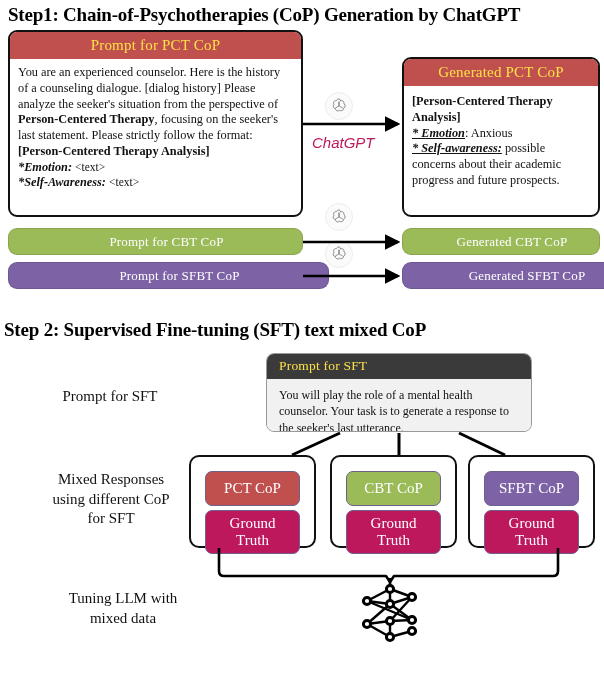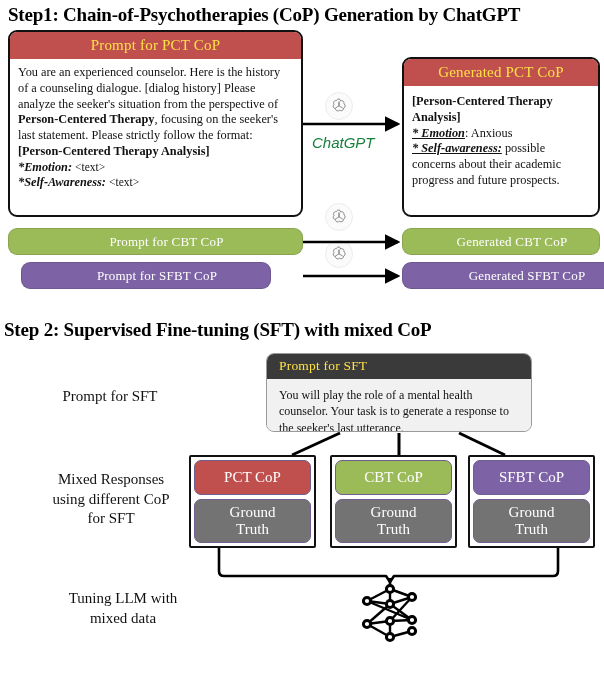--- a/index.html
+++ b/index.html
@@ -91,21 +91,21 @@
     border-radius: 50%;
     background: #fbfbfb;
     border: 1px solid #ececec;
     display: flex; align-items: center; justify-content: center;
   }
   .gpt-label {
     position: absolute;
     font-style: italic;
     font-size: 15px;
     font-family: "Liberation Sans", sans-serif;
-    color: #15803d;
+    color: #be185d;
   }
 
   
   #wires {
     position: absolute;
     left: 0; top: 0;
     width: 604px; height: 674px;
     pointer-events: none;
   }
 
@@ -126,37 +126,37 @@
     line-height: 1.35;
     padding: 8px 12px 8px 12px;
     background: #f1f1f1;
   }
 
   
   .group-box {
     position: absolute;
     box-sizing: border-box;
     border: 2.5px solid #111;
-    border-radius: 2px;
+    border-radius: 10px;
     background: #fff;
-    padding: 3px;
+    padding: 14px;
   }
   .inner-pill {
     box-sizing: border-box;
     border-radius: 7px;
     border: 1px solid #6f5f8e;
     color: #fff;
     display: flex;
     align-items: center;
     justify-content: center;
     text-align: center;
     font-size: 15px;
     line-height: 1.15;
   }
-  .gt-pill { background: #737373; }
+  .gt-pill { background: #be185d; }
 </style>
 </head>
 <body>
 
 <div class="step-title" id="step1-title">Step1: Chain-of-Psychotherapies (CoP) Generation by ChatGPT</div>
 
 <div class="card" id="prompt-pct" style="left:8px; top:30px; width:295px; height:187px;">
   <div class="card-header" style="background:#c0504d;">Prompt for PCT CoP</div>
   <div class="card-body">
     <p><span>You are an experienced counselor. Here is the history of a counseling dialogue. [dialog history] Please analyze the seeker's situation from the perspective of </span><span class="b">Person-Centered Therapy</span><span>, focusing on the seeker's last statement. Please strictly follow the format:</span></p>
@@ -171,21 +171,21 @@
   <div class="card-body" style="padding-top:8px;">
     <p class="b">[Person-Centered Therapy Analysis]</p>
     <p><span class="bi u">* Emotion</span><span>: Anxious</span></p>
     <p><span class="bi u">* Self-awareness:</span><span> possible concerns about their academic progress and future prospects.</span></p>
   </div>
 </div>
 
 <div class="pill" id="prompt-cbt" style="left:8px; top:228px; width:295px; height:27px; background:#9bbb59;">Prompt for CBT CoP</div>
 <div class="pill" id="generated-cbt" style="left:402px; top:228px; width:198px; height:27px; background:#9bbb59;">Generated CBT CoP</div>
 
-<div class="pill" id="prompt-sfbt" style="left:21px; top:262px; width:250px; height:27px; background:#7d63a5;">Prompt for SFBT CoP</div>
+<div class="pill" id="prompt-sfbt" style="left:8px; top:262px; width:321px; height:27px; background:#7d63a5;">Prompt for SFBT CoP</div>
 <div class="pill" id="generated-sfbt" style="left:402px; top:262px; width:228px; height:27px; background:#7d63a5;">Generated SFBT CoP</div>
 
 <div class="gpt-mark" id="gpt-mark-1" style="left:325px; top:92px;">
   <svg width="18" height="18" viewBox="0 0 24 24" aria-hidden="true">
     <path d="M12 2.6c-2.0 0-3.2 1.3-3.5 2.2-1.0-.2-2.4.1-3.2 1.4-.9 1.5-.4 3.0.1 3.7-.7.6-1.4 1.9-.9 3.4.5 1.5 1.9 2.1 2.8 2.2.0 1.0.6 2.4 2.1 2.9 1.5.5 2.8-.2 3.4-.8.7.6 2.1 1.1 3.5.4 1.4-.7 1.7-2.1 1.7-3.1.9-.3 2.1-1.2 2.2-2.8.1-1.6-.9-2.6-1.7-3.0.3-.9.3-2.4-.9-3.4-1.2-1.0-2.6-.8-3.5-.4C13.7 3.3 12.7 2.6 12 2.6z" fill="none" stroke="#6f6f6f" stroke-width="1.1"></path>
     <path d="M12 6.2v5.7l4.9 2.8M12 11.9l-4.9 2.8M12 11.9V6.2" fill="none" stroke="#6f6f6f" stroke-width="1.0"></path>
   </svg>
 </div>
 <div class="gpt-mark" id="gpt-mark-2" style="left:325px; top:203px;">
   <svg width="18" height="18" viewBox="0 0 24 24" aria-hidden="true">
@@ -194,21 +194,21 @@
   </svg>
 </div>
 <div class="gpt-mark" id="gpt-mark-3" style="left:325px; top:240px;">
   <svg width="18" height="18" viewBox="0 0 24 24" aria-hidden="true">
     <path d="M12 2.6c-2.0 0-3.2 1.3-3.5 2.2-1.0-.2-2.4.1-3.2 1.4-.9 1.5-.4 3.0.1 3.7-.7.6-1.4 1.9-.9 3.4.5 1.5 1.9 2.1 2.8 2.2.0 1.0.6 2.4 2.1 2.9 1.5.5 2.8-.2 3.4-.8.7.6 2.1 1.1 3.5.4 1.4-.7 1.7-2.1 1.7-3.1.9-.3 2.1-1.2 2.2-2.8.1-1.6-.9-2.6-1.7-3.0.3-.9.3-2.4-.9-3.4-1.2-1.0-2.6-.8-3.5-.4C13.7 3.3 12.7 2.6 12 2.6z" fill="none" stroke="#6f6f6f" stroke-width="1.1"></path>
     <path d="M12 6.2v5.7l4.9 2.8M12 11.9l-4.9 2.8M12 11.9V6.2" fill="none" stroke="#6f6f6f" stroke-width="1.0"></path>
   </svg>
 </div>
 <div class="gpt-label" id="gpt-text" style="left:312px; top:134px;">ChatGPT</div>
 
-<div class="step-title" id="step2-title">Step 2: Supervised Fine-tuning (SFT) with mixed CoP</div>
+<div class="step-title" id="step2-title">Step 2: Supervised Fine-tuning (SFT) text mixed CoP</div>
 
 <div class="side-label" id="label-prompt-sft" style="left:10px; top:387px; width:200px;">Prompt for SFT</div>
 
 <div class="side-label" id="label-mixed" style="left:6px; top:470px; width:210px;">
   <div>Mixed Responses</div>
   <div>using different CoP</div>
   <div>for SFT</div>
 </div>
 
 <div class="side-label" id="label-tuning" style="left:18px; top:589px; width:210px;">

